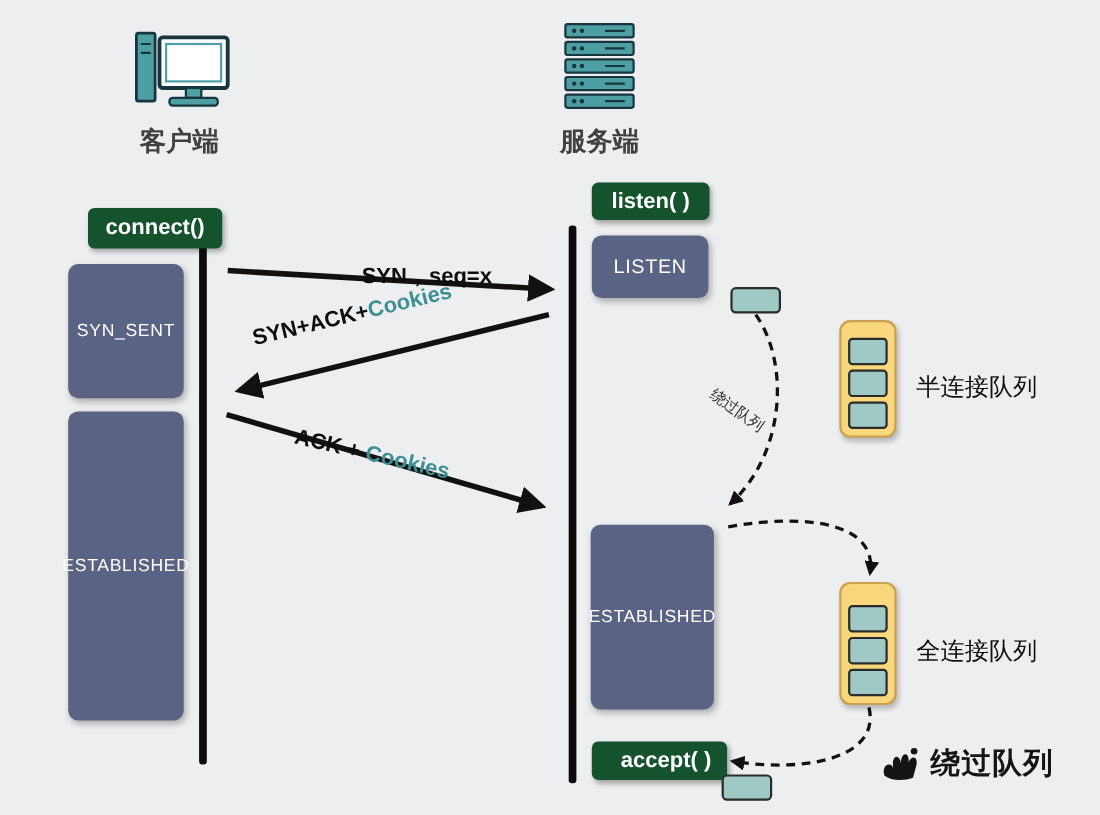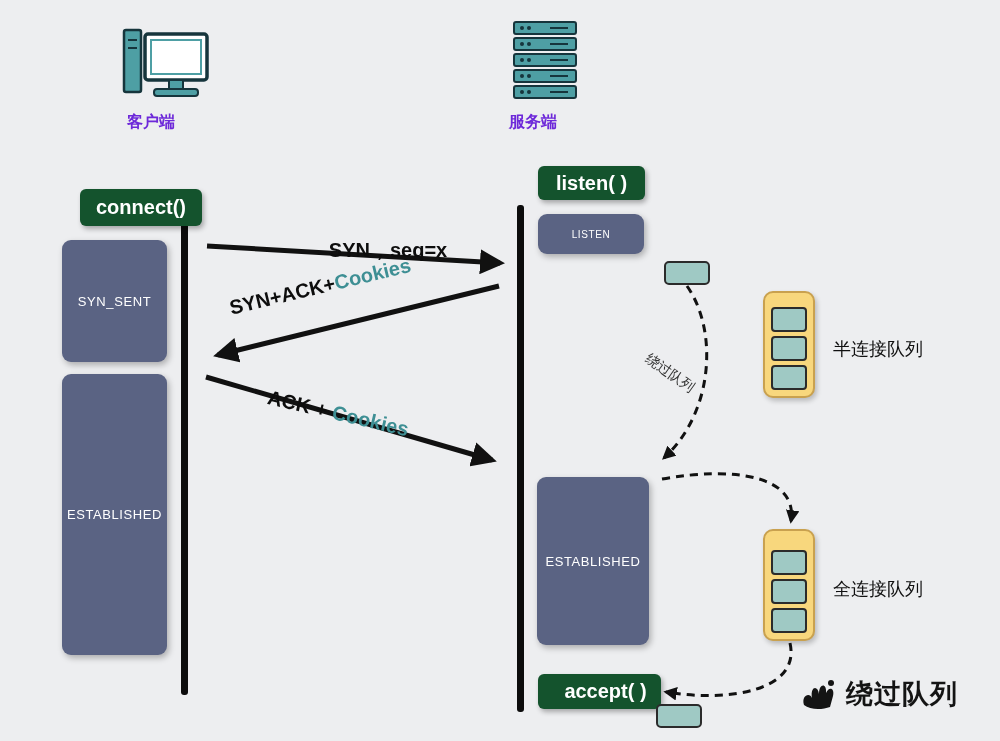--- a/index.html
+++ b/index.html
@@ -8,43 +8,43 @@
     background:#EDEEF0; overflow:hidden;
     font-family:"Liberation Sans","DejaVu Sans",sans-serif;
     color:#111;
   }
   
   .lifeline { position:absolute; width:7px; background:#0c0c0c; border-radius:3px; z-index:1; }
   #client-line { left:181px; top:205px; height:490px; }
   #server-line { left:517px; top:205px; height:507px; }
 
   
-  .actor-label { position:absolute; font-size:16px; font-weight:bold; color:#6d28d9; z-index:4; }
+  .actor-label { position:absolute; font-size:24px; font-weight:bold; color:#404040; z-index:4; }
   #client-label { left:127px; top:112px; }
   #server-label { left:509px; top:112px; }
 
   
   .call-box {
     position:absolute; background:#14532d; color:#fff; font-weight:bold;
     font-size:20px; display:flex; align-items:center; justify-content:center;
     border-radius:6px; box-shadow:2px 3px 5px rgba(0,0,0,.3); z-index:2;
   }
   #connect-box { left:80px;  top:189px; width:122px; height:37px; }
   #listen-box  { left:538px; top:166px; width:107px; height:34px; }
   #accept-box  { left:538px; top:674px; width:111px; height:35px;padding-left:12px; }
 
   
   .state-box {
     position:absolute; background:#5A6383; color:#fff; border-radius:9px;
     display:flex; align-items:center; justify-content:center;
-    font-size:13px; letter-spacing:.6px; box-shadow:2px 3px 6px rgba(0,0,0,.28); z-index:2;
+    font-size:16px; letter-spacing:.6px; box-shadow:2px 3px 6px rgba(0,0,0,.28); z-index:2;
   }
   #syn-sent            { left:62px;  top:240px; width:105px; height:122px; }
   #client-established  { left:62px;  top:374px; width:105px; height:281px; }
-  #listen-state        { left:538px; top:214px; width:106px; height:40px; font-size:10px;text-align:center; }
+  #listen-state        { left:538px; top:214px; width:106px; height:57px; font-size:18px;text-align:center; }
   #syn-rcvd            { left:537px; top:283px; width:112px; height:179px; }
   #server-established  { left:537px; top:477px; width:112px; height:168px; }
 
   
   .mini-box {
     position:absolute; width:42px; height:20px; background:#9FC9C4;
     border:2px solid #2b2b2b; border-radius:5px; z-index:2;
   }
   #mini-top    { left:664px; top:261px; }
   #mini-bottom { left:656px; top:704px; }
@@ -53,21 +53,21 @@
   .queue {
     position:absolute; width:52px; background:#F8D77D; border:2px solid #C9A14F;
     border-radius:10px; box-shadow:2px 3px 5px rgba(0,0,0,.22);
     display:flex; flex-direction:column; justify-content:flex-end;
     gap:4px; padding:6px; box-sizing:border-box; z-index:2;
   }
   #half-queue { left:763px; top:291px; height:107px; }
   #full-queue { left:763px; top:529px; height:112px; }
   .queue-item { height:21px; background:#9FC9C4; border:2px solid #2b2b2b; border-radius:4px; }
 
-  .queue-label { position:absolute; font-size:18px; color:#101010; z-index:4; }
+  .queue-label { position:absolute; font-size:22px; color:#101010; z-index:4; }
   #half-label { left:833px; top:337px; }
   #full-label { left:833px; top:577px; }
 
   #bypass-label {
     position:absolute; left:652px; top:350px; font-size:14px; color:#333;
     transform:rotate(35deg); transform-origin:left top; z-index:4; white-space:nowrap;
   }
 
   
   .msg-label { position:absolute; font-size:20px; font-weight:bold; color:#0d0d0d; z-index:4; white-space:nowrap; }

